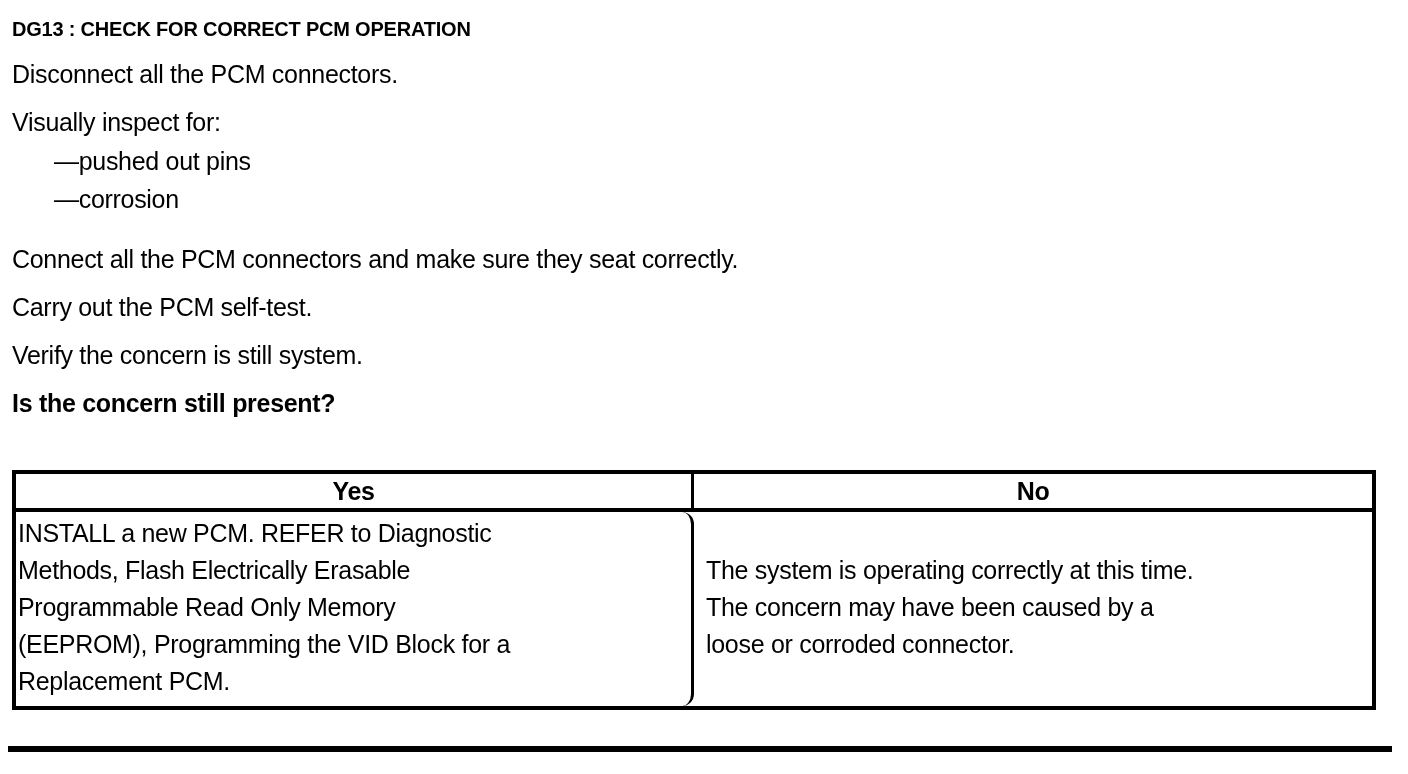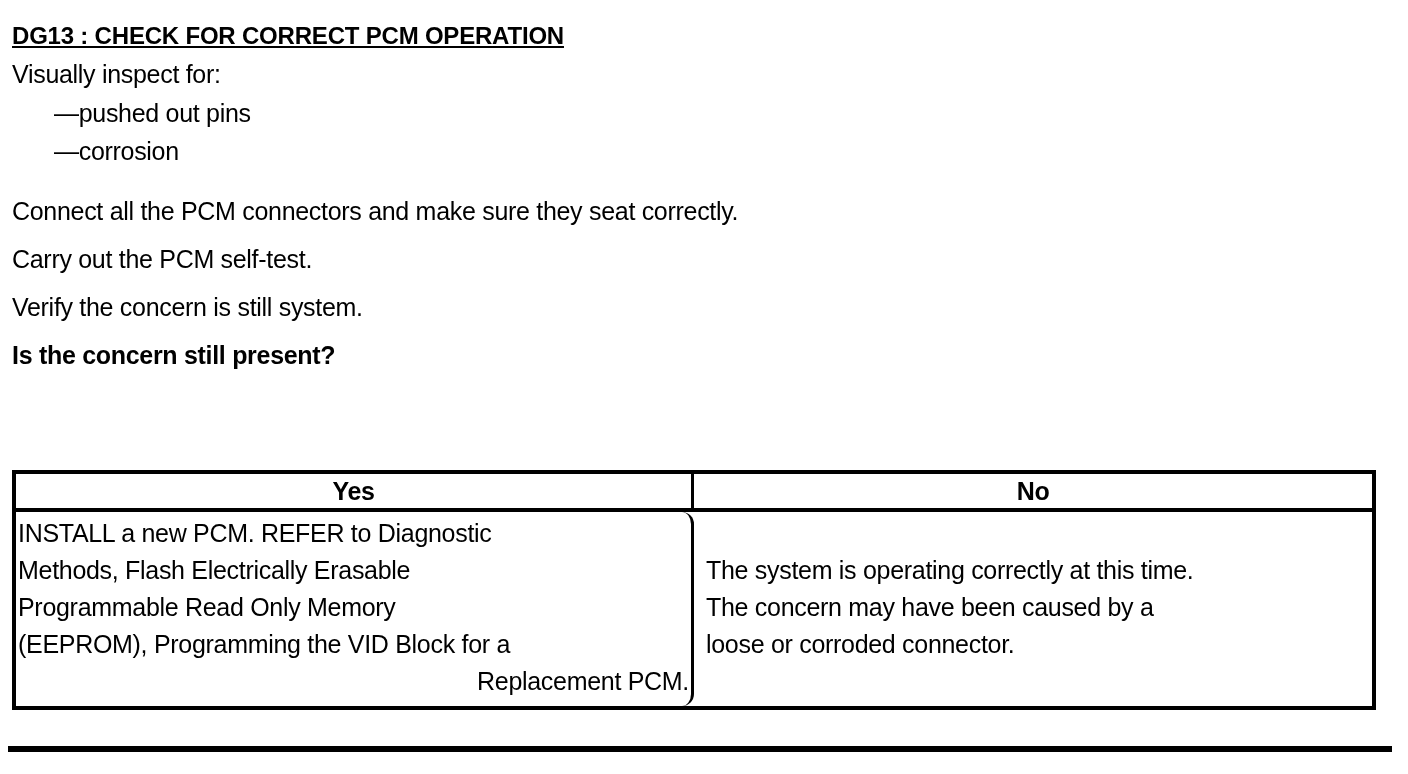--- a/index.html
+++ b/index.html
@@ -20,27 +20,26 @@
 
   .page {
     position: absolute;
     inset: 0;
   }
 
   
   .step-title {
     position: absolute;
     left: 12px;
-    top: 23px;
-    font-size: 24px;
+    top: 16px;
+    font-size: 20px;
     font-weight: bold;
     letter-spacing: -0.2px;
     line-height: 26px;
     white-space: nowrap;
-    text-decoration: underline;
   }
 
   
   .instructions {
     position: absolute;
     left: 12px;
     top: 57px;
     width: 1380px;
   }
   .instr-line {
@@ -119,41 +118,42 @@
   }
   .dt-body .col-right {
     display: flex;
     align-items: center;
     padding-left: 12px;
   }
   .cell-lines > div {
     white-space: nowrap;
   }
   .cell-lines .centered {
-    text-align: right;
+    text-align: left;
   }
 
   
   .footer-rule {
     position: absolute;
     left: 8px;
     top: 746px;
     width: 1384px;
     height: 6px;
     background: #000;
   }
 </style>
 </head>
 <body>
 
 <div class="page">
 
   <div class="step-title">DG13 : CHECK FOR CORRECT PCM OPERATION</div>
 
   <div class="instructions">
+    <div class="instr-line">Disconnect all the PCM connectors.</div>
 
     <div class="instr-line tight">Visually inspect for:</div>
 
     <div class="instr-line bullet first">—pushed out pins</div>
 
     <div class="instr-line bullet gap-after">—corrosion</div>
 
     <div class="spacer-after-bullets"></div>
 
     <div class="instr-line">Connect all the PCM connectors and make sure they seat correctly.</div>

